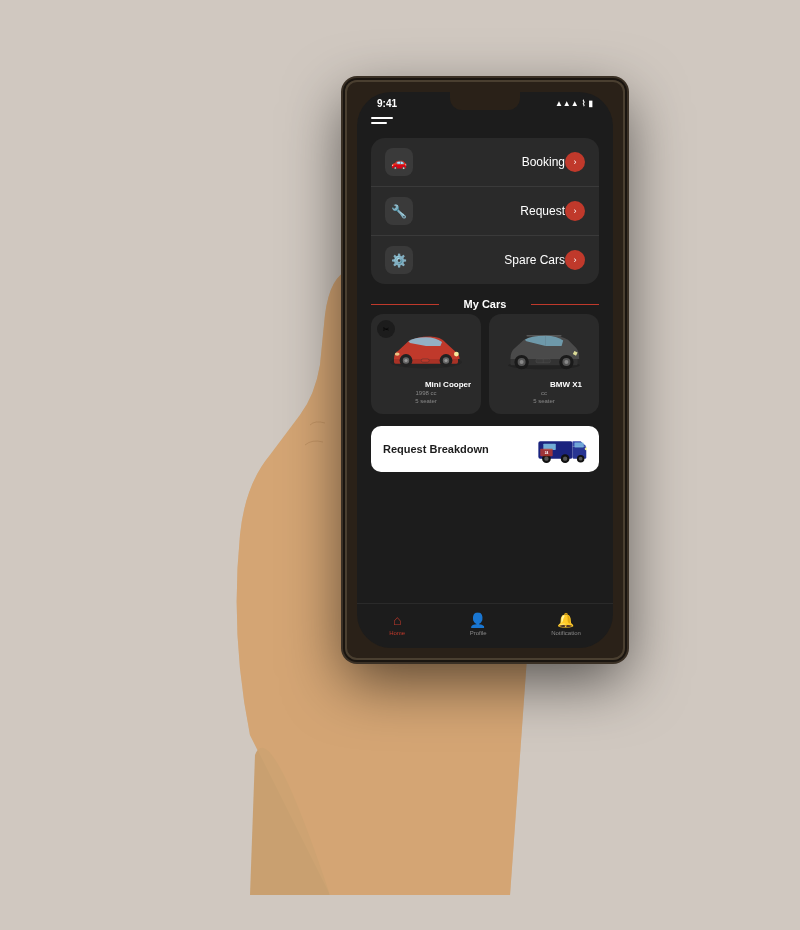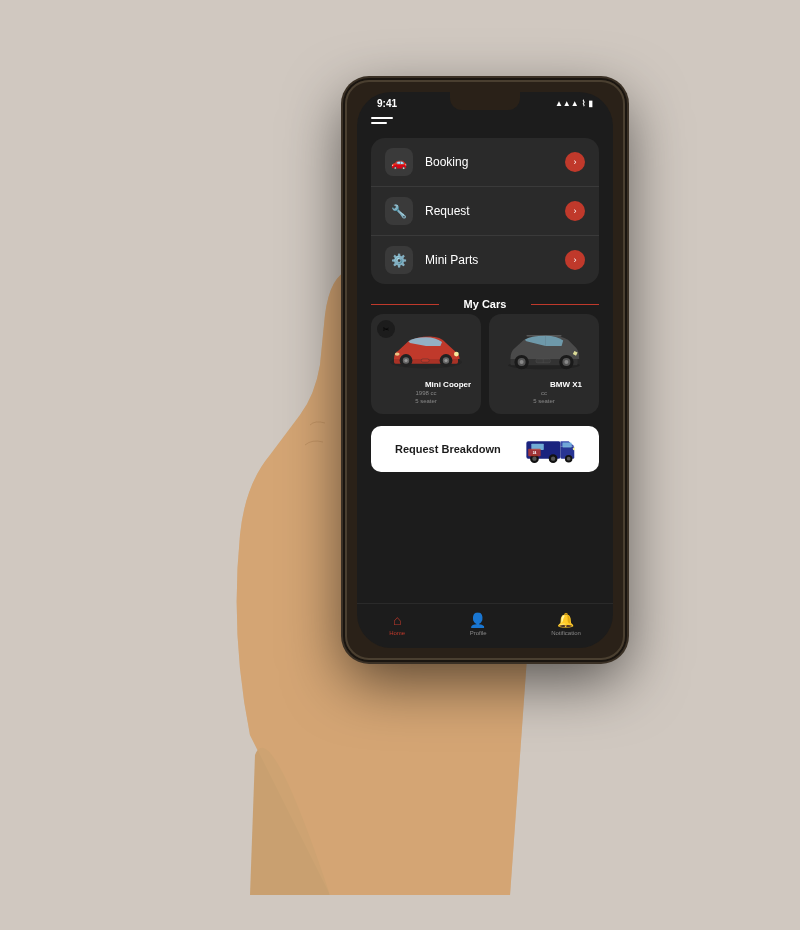--- a/index.html
+++ b/index.html
@@ -14,21 +14,21 @@
       overflow: hidden;
     }
 
     
     .phone-shell {
       position: absolute;
       top: 0; left: 0;
       width: 280px;
       height: 580px;
       background: #2a2118;
-      border-radius: 24px;
+      border-radius: 12px;
       box-shadow:
         0 0 0 2px #1a1510,
         0 0 0 4px #3a3025,
         0 20px 60px rgba(0,0,0,0.6),
         inset 0 0 0 2px #4a3f30;
     }
 
     
     .phone-screen {
       position: absolute;
@@ -126,20 +126,21 @@
       font-size: 13px;
       margin-right: 12px;
       flex-shrink: 0;
     }
 
     .menu-label {
       flex: 1;
       color: white;
       font-size: 12px;
       font-weight: 500;
+      text-align: right;
     }
 
     .menu-chevron {
       width: 20px;
       height: 20px;
       background: #c0392b;
       border-radius: 50%;
       display: flex;
       align-items: center;
       justify-content: center;
@@ -231,21 +232,21 @@
       color: #888;
       font-size: 6px;
       text-align: center;
       line-height: 1.4;
     }
 
     
     .request-breakdown {
       background: white;
       border-radius: 10px;
-      padding: 8px 24px;
+      padding: 8px 12px;
       display: flex;
       align-items: center;
       justify-content: space-between;
       margin-bottom: 12px;
       cursor: pointer;
     }
 
     .request-label {
       color: #1c1c1c;
       font-size: 11px;
@@ -370,21 +371,21 @@
             </div>
 
             <div class="menu-item">
               <div class="menu-icon">🔧</div>
               <span class="menu-label">Request</span>
               <div class="menu-chevron">›</div>
             </div>
 
             <div class="menu-item">
               <div class="menu-icon">⚙️</div>
-              <span class="menu-label">Mini Parts</span>
+              <span class="menu-label">Spare Cars</span>
               <div class="menu-chevron">›</div>
             </div>
           </div>
 
           <div class="my-cars-header">
             <span>My Cars</span>
           </div>
 
           <div class="cars-container">
 

